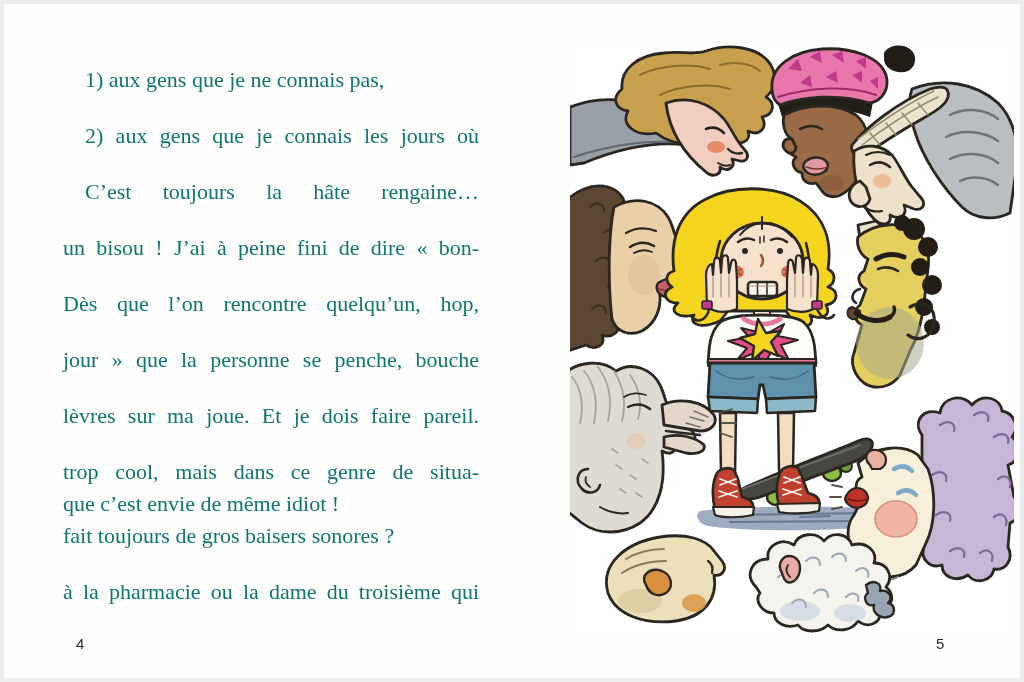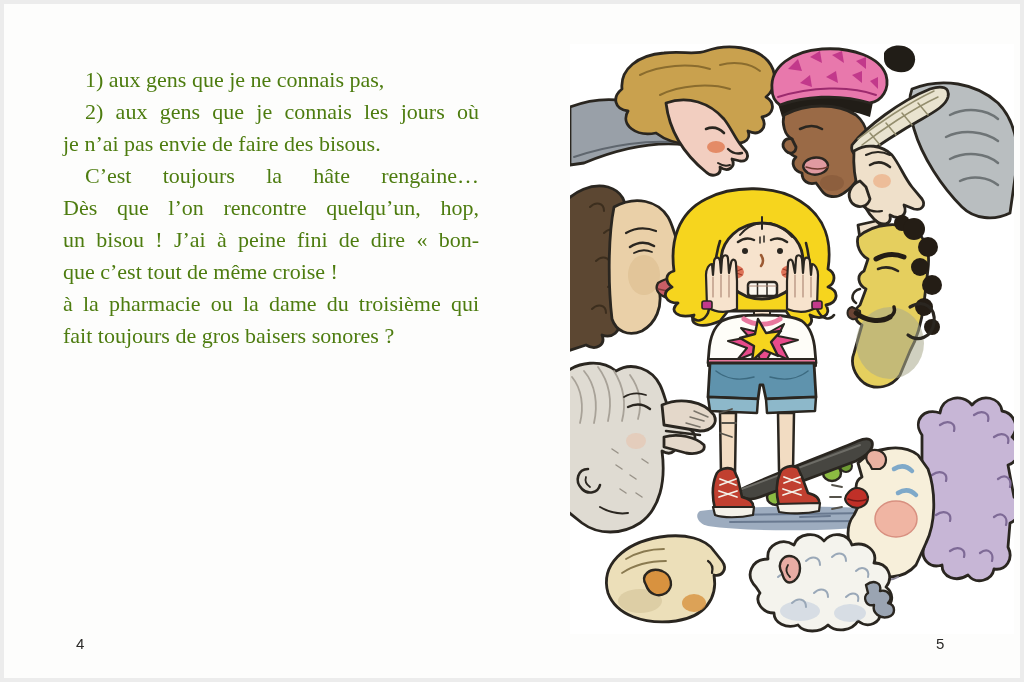--- a/index.html
+++ b/index.html
@@ -1,48 +1,50 @@
 <!DOCTYPE html>
 <html><head>
 <meta charset="utf-8">
 <style>
   html,body{margin:0;padding:0;background:#fff;}
   .sheet{position:relative;width:1024px;height:682px;background:#fdfdfc;overflow:hidden;
          font-family:"Liberation Serif", serif;}
   .edge-frame{position:absolute;inset:0;border:4px solid #ececec;pointer-events:none;z-index:50;}
   
   .text-column{position:absolute;left:63px;top:64px;width:416px;
-               font-size:22px;line-height:32px;color:#4d7c0f;}
+               font-size:22px;line-height:32px;color:#0f766e;}
   .line{white-space:nowrap;text-align:left;}
-  .line.j{text-align:justify;text-align-last:justify;-moz-text-align-last:justify;text-justify:inter-word;}
+  .line.j{text-align:justify;text-align-last:justify;-moz-text-align-last:justify;text-justify:inter-word;margin-top:24px;}
   .line.in{text-indent:22px;}
   .pageno{position:absolute;font-family:"Liberation Sans", sans-serif;
           font-size:15px;color:#2b2a28;}
   .pageno.left{left:76px;top:635px;}
   .pageno.right{left:936px;top:635px;}
   .illustration{position:absolute;left:570px;top:44px;width:444px;height:590px;background:#ffffff;}
   .illustration svg{display:block;width:100%;height:100%;}
 </style>
 </head>
 <body>
 
 <div class="sheet">
 
   <div>
     <div class="text-column">
 
     <div class="line in">1) aux gens que je ne connais pas,</div>
         <div class="line in j">2) aux gens que je connais les jours où</div>
-        <div class="line">je n’ai pas envie de faire des bisous.</div>
         <div class="line in j">C’est toujours la hâte rengaine…</div>
+        <div class="line j">un bisou ! J’ai à peine fini de dire « bon-</div>
         <div class="line j">Dès que l’on rencontre quelqu’un, hop,</div>
-        <div class="line j">un bisou ! J’ai à peine fini de dire « bon-</div>
-        <div class="line">que c’est tout de même croise !</div>
+        <div class="line j">jour » que la personne se penche, bouche</div>
+        <div class="line j">lèvres sur ma joue. Et je dois faire pareil.</div>
+        <div class="line j">trop cool, mais dans ce genre de situa-</div>
+        <div class="line">que c’est envie de même idiot !</div>
+        <div class="line">fait toujours de gros baisers sonores ?</div>
         <div class="line j">à la pharmacie ou la dame du troisième qui</div>
-        <div class="line">fait toujours de gros baisers sonores ?</div>
       </div>
     <div class="pageno left">4</div>
   </div>
 
   <div>
     <div class="illustration" role="img" aria-label="Watercolor illustration: a worried blond child holds both cheeks, standing with one foot near a tilted skateboard, while six grown-up faces lean in from every side with closed eyes and puckered lips to give kisses">
       <svg viewBox="0 0 444 588">
         <g stroke="#2a2620" stroke-linecap="round" stroke-linejoin="round" fill="none" stroke-width="2.8">
 
           <g>

